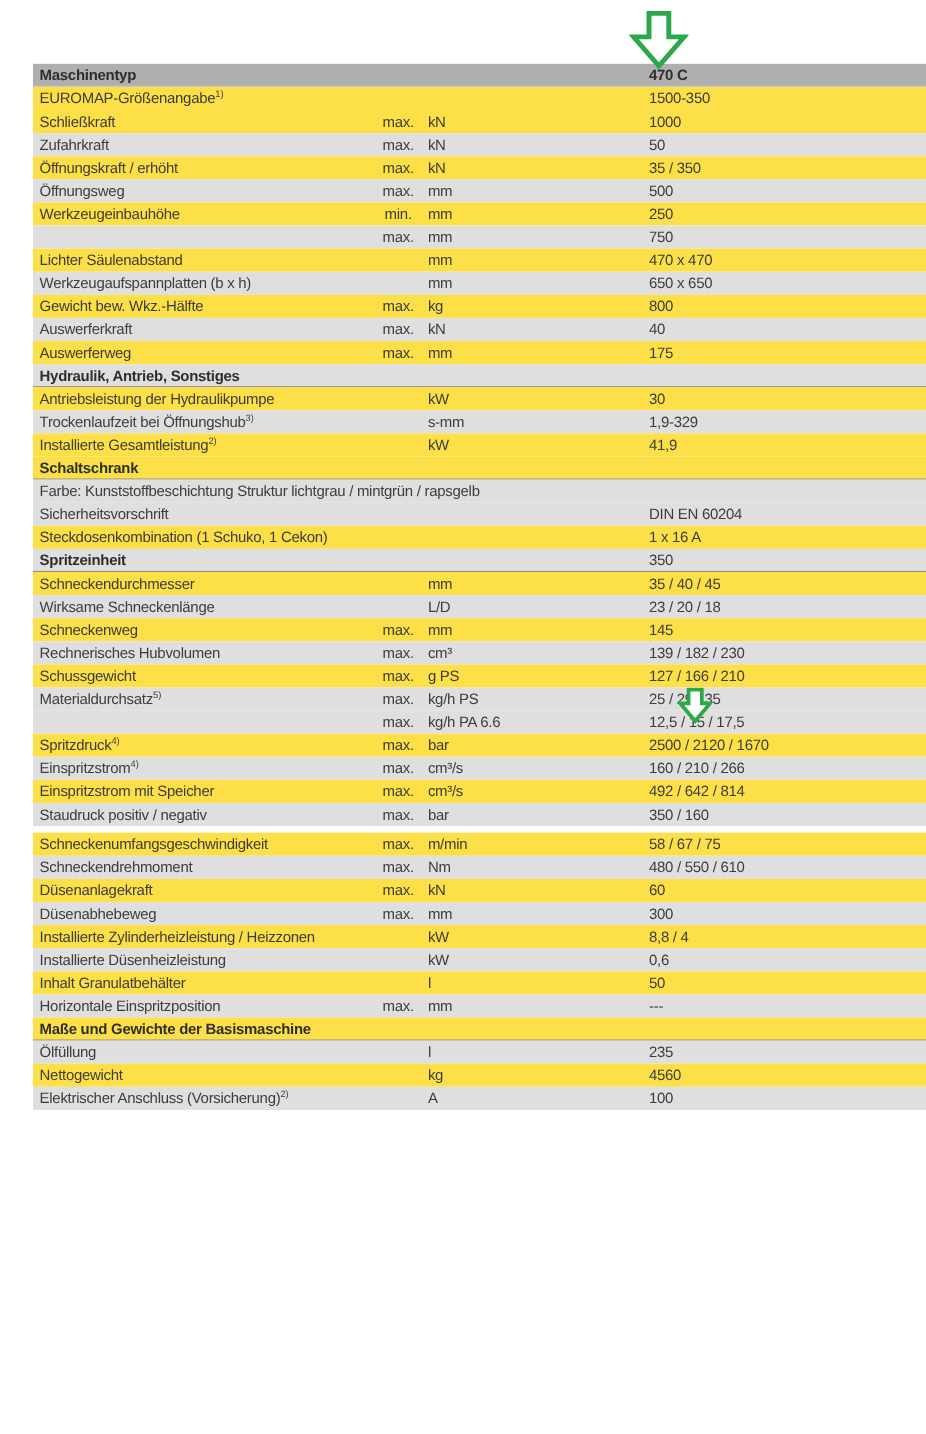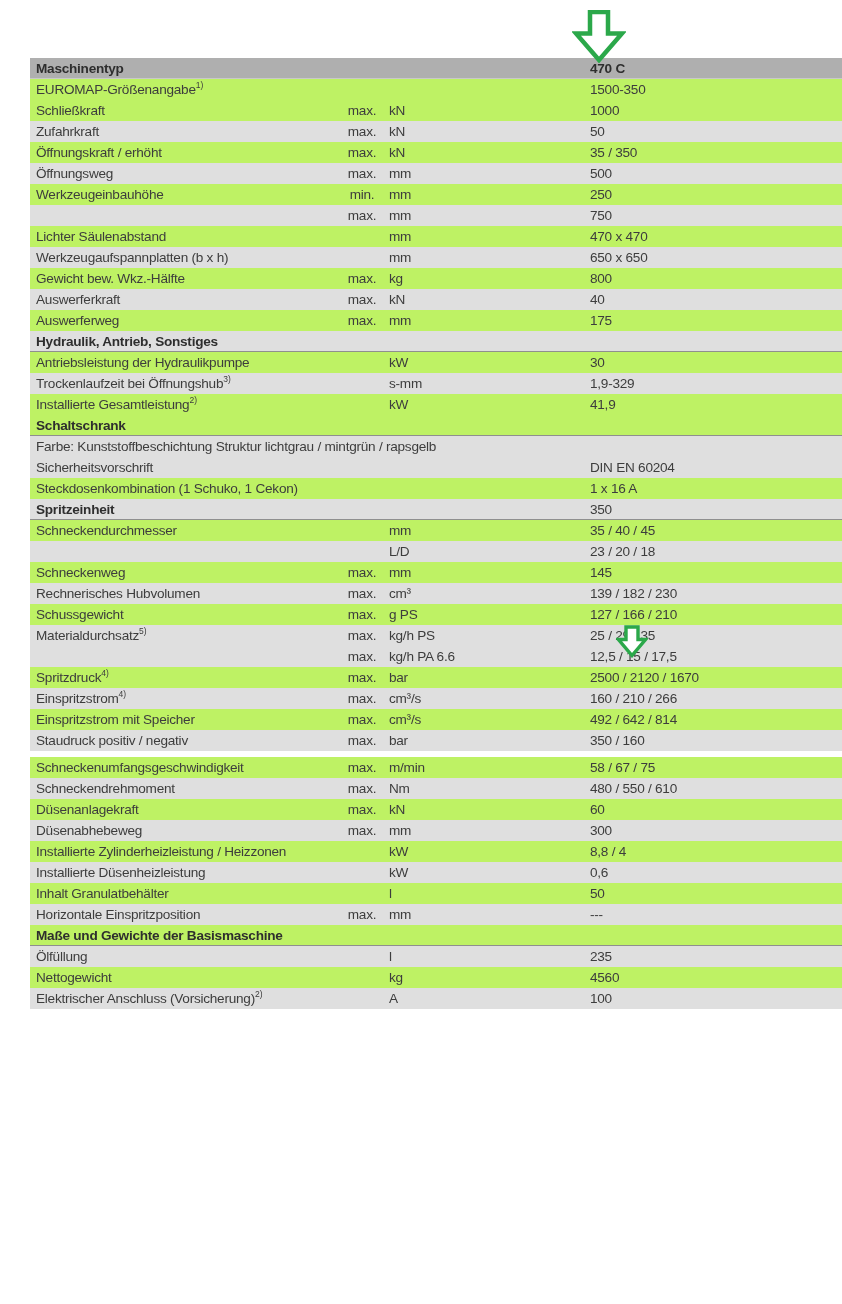--- a/index.html
+++ b/index.html
@@ -8,21 +8,21 @@
     font-family:"Liberation Sans", sans-serif; }
   .page { position:relative; width:842px; height:1304px; background:#fff; }
 
   .spec-table { position:absolute; left:30px; top:58px; width:812px;
     display:flex; flex-direction:column; }
 
   .row { display:grid; grid-template-columns:306px 40px 208px auto;
     align-items:center; height:21px; padding-left:6px;
     font-size:13.6px; letter-spacing:-0.25px; color:#3d3d3d; white-space:nowrap; }
 
-  .shade-white { background:#bef264; }
+  .shade-white { background:#fde047; }
   .shade-gray  { background:#dfdfdf; }
   .shade-dark  { background:#afafaf; }
 
   .type-machine .c-label, .type-machine .c-value { font-weight:700; color:#2e2e2e; }
   .type-section { border-bottom:1px solid #8f8f8f; }
   .type-section .c-label { font-weight:700; color:#2e2e2e; }
   .type-machine { border-bottom:1px solid #c9c9c9; }
 
   .c-label { grid-column:1; overflow:visible; }
   .c-prefix { grid-column:2; text-align:center; }
@@ -182,20 +182,21 @@
     <span class="c-unit"></span>
     <span class="c-value">350</span>
   </div>
       <div class="row shade-white type-data">
     <span class="c-label"><span class="txt">Schneckendurchmesser</span></span>
     <span class="c-prefix"></span>
     <span class="c-unit">mm</span>
     <span class="c-value">35 / 40 / 45</span>
   </div>
       <div class="row shade-gray type-data">
+    <span class="c-label"><span class="txt">Wirksame Schneckenlänge</span></span>
     <span class="c-prefix"></span>
     <span class="c-unit">L/D</span>
     <span class="c-value">23 / 20 / 18</span>
   </div>
       <div class="row shade-white type-data">
     <span class="c-label"><span class="txt">Schneckenweg</span></span>
     <span class="c-prefix">max.</span>
     <span class="c-unit">mm</span>
     <span class="c-value">145</span>
   </div>

